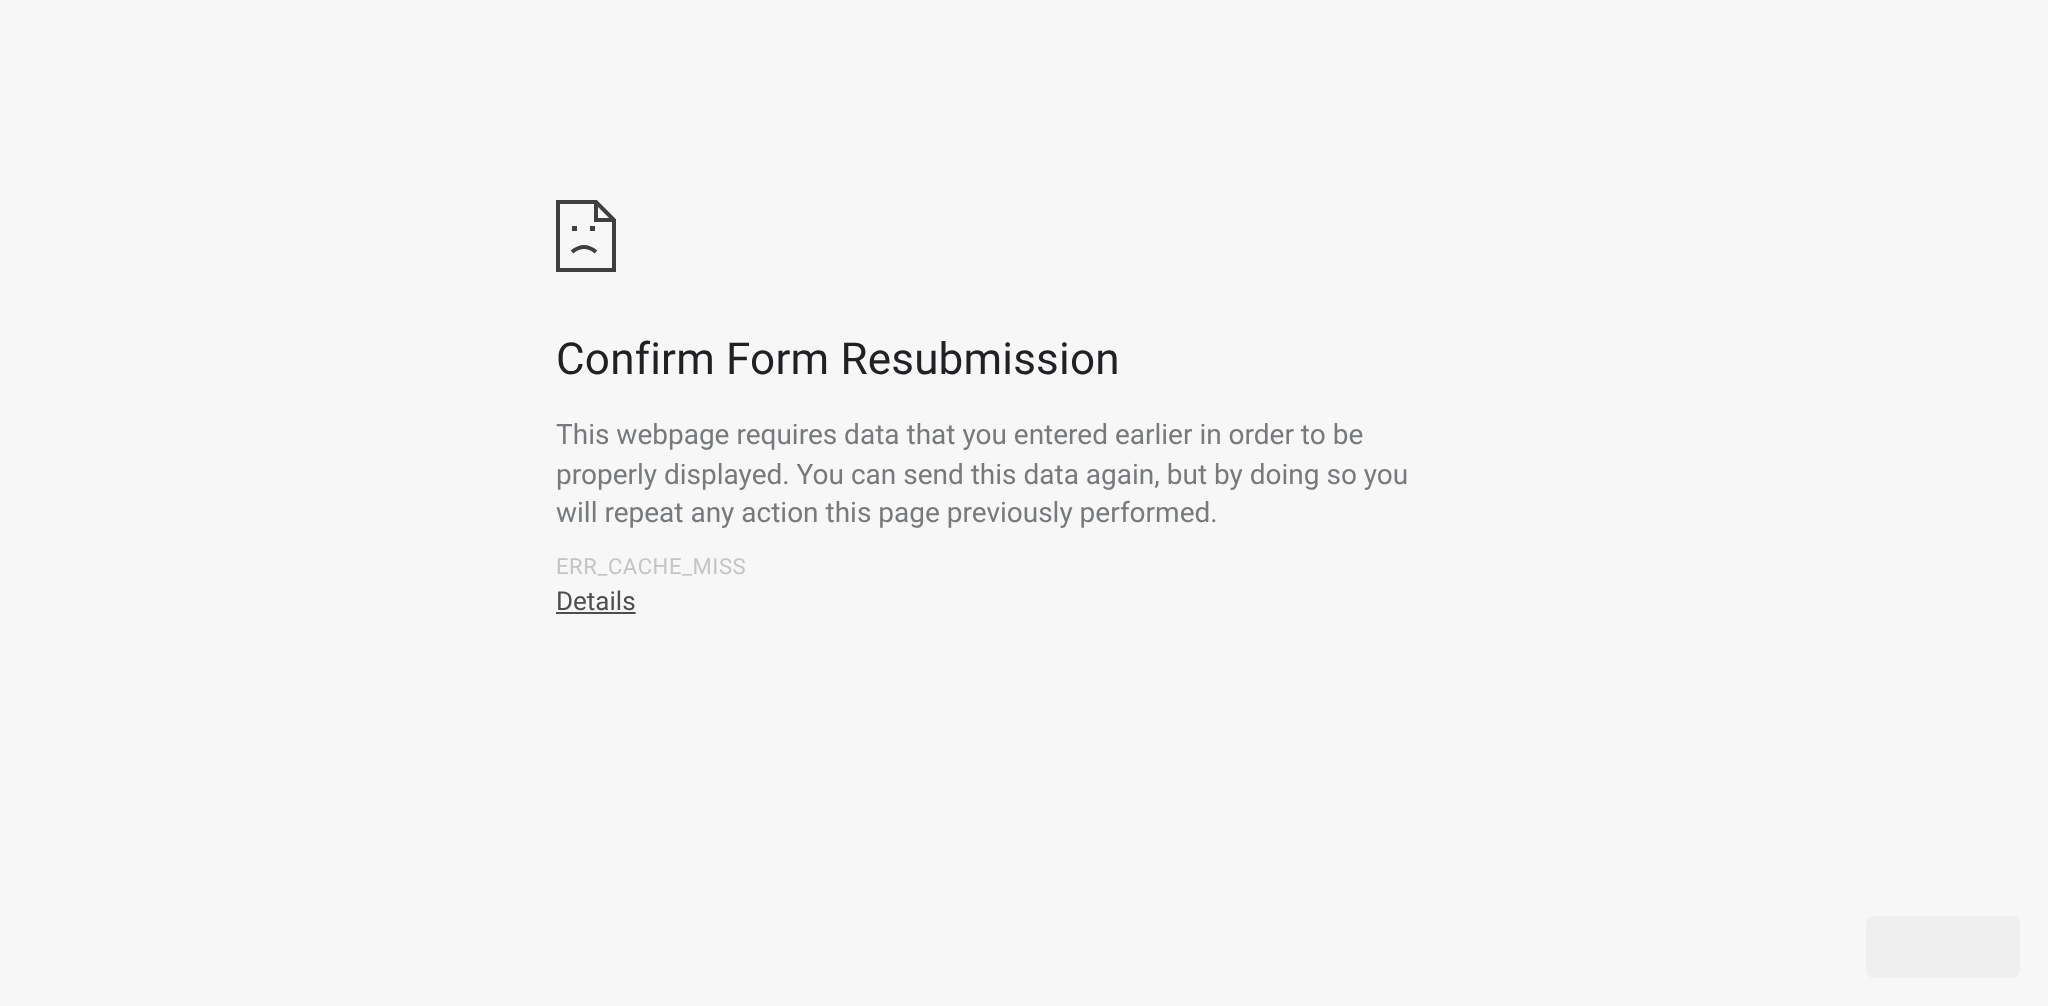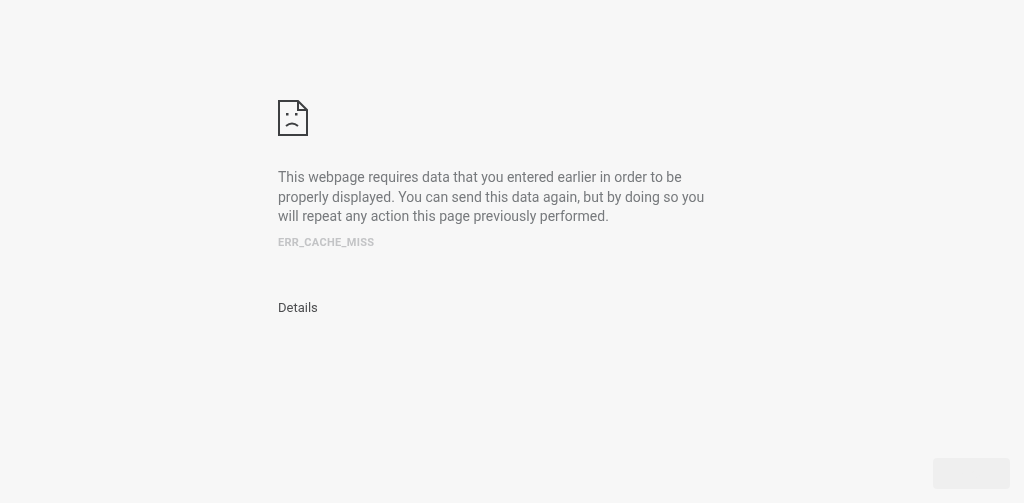--- a/index.html
+++ b/index.html
@@ -40,26 +40,25 @@
       font-size: 14px;
       line-height: 1.4;
       color: #777a7d;
       margin-bottom: 9px;
       max-width: 448px;
     }
     .error-code {
       font-size: 11px;
       color: #c3c4c6;
       letter-spacing: 0.3px;
-      margin-bottom: 48px;
-      font-weight: bold;
     }
     .details-link {
       font-size: 13px;
       color: #4d4e50;
+      text-decoration: underline;
       cursor: pointer;
       background: none;
       border: none;
       padding: 0;
       font-family: inherit;
     }
     .reload-button {
       position: absolute;
       right: 14px;
       bottom: 14px;
@@ -80,20 +79,21 @@
   <div class="icon-wrap">
     <svg class="sad-page-icon" viewBox="0 0 30 36" fill="none" stroke="#3d3f41" stroke-width="2">
       <path d="M1 1 H20 L29 10 V35 H1 Z"></path>
       <path d="M20 1 V10 H29"></path>
       <rect x="8" y="13" width="2.5" height="2.5" fill="#3d3f41" stroke="none"></rect>
       <rect x="17" y="13" width="2.5" height="2.5" fill="#3d3f41" stroke="none"></rect>
       <path d="M8 26 Q14 21 20 26" stroke-width="2" fill="none"></path>
     </svg>
   </div>
 
+  <h1 class="heading">Confirm Form Resubmission</h1>
 
   <p class="message">This webpage requires data that you entered earlier in order to be properly displayed. You can send this data again, but by doing so you will repeat any action this page previously performed.</p>
 
   <div class="error-code">ERR_CACHE_MISS</div>
 
   <button class="details-link">Details</button>
 </div>
 
 <button class="reload-button">Reload</button>
 

